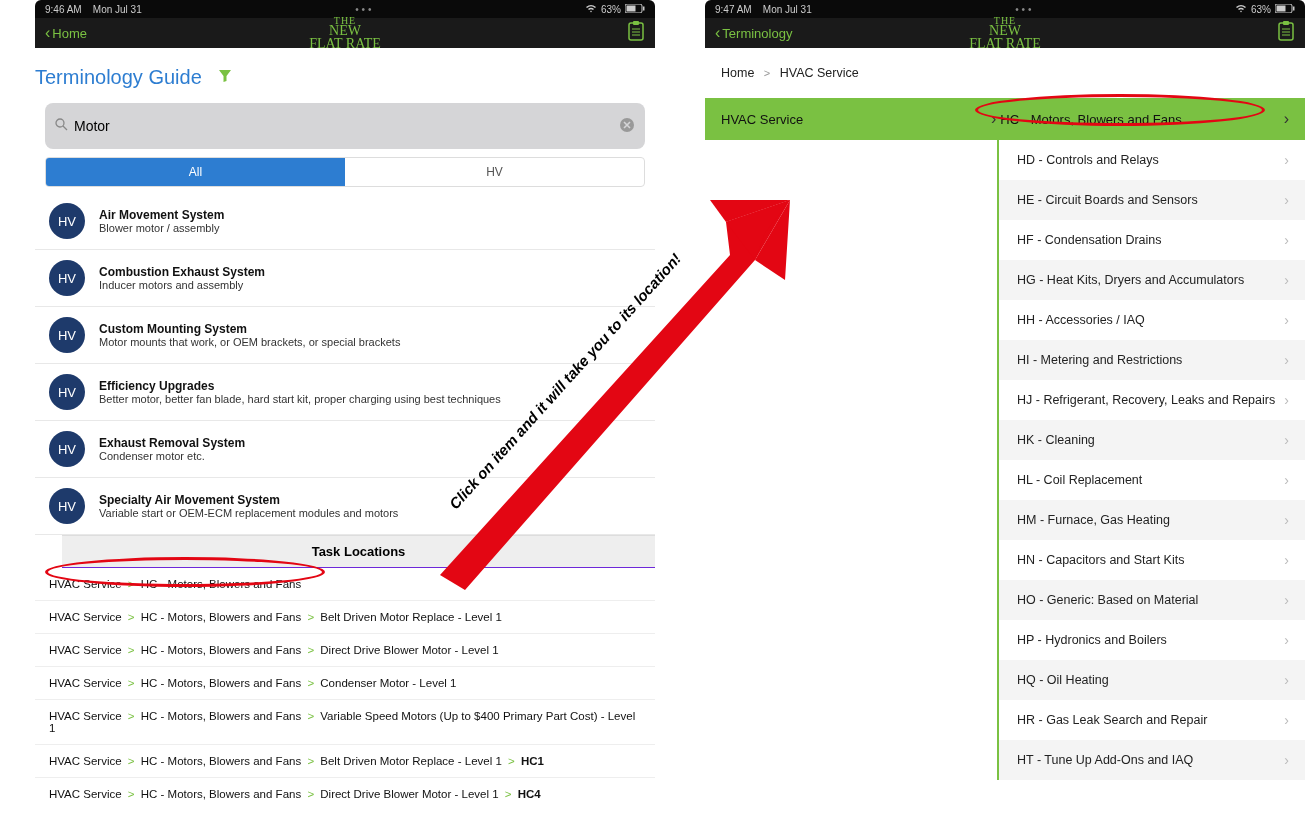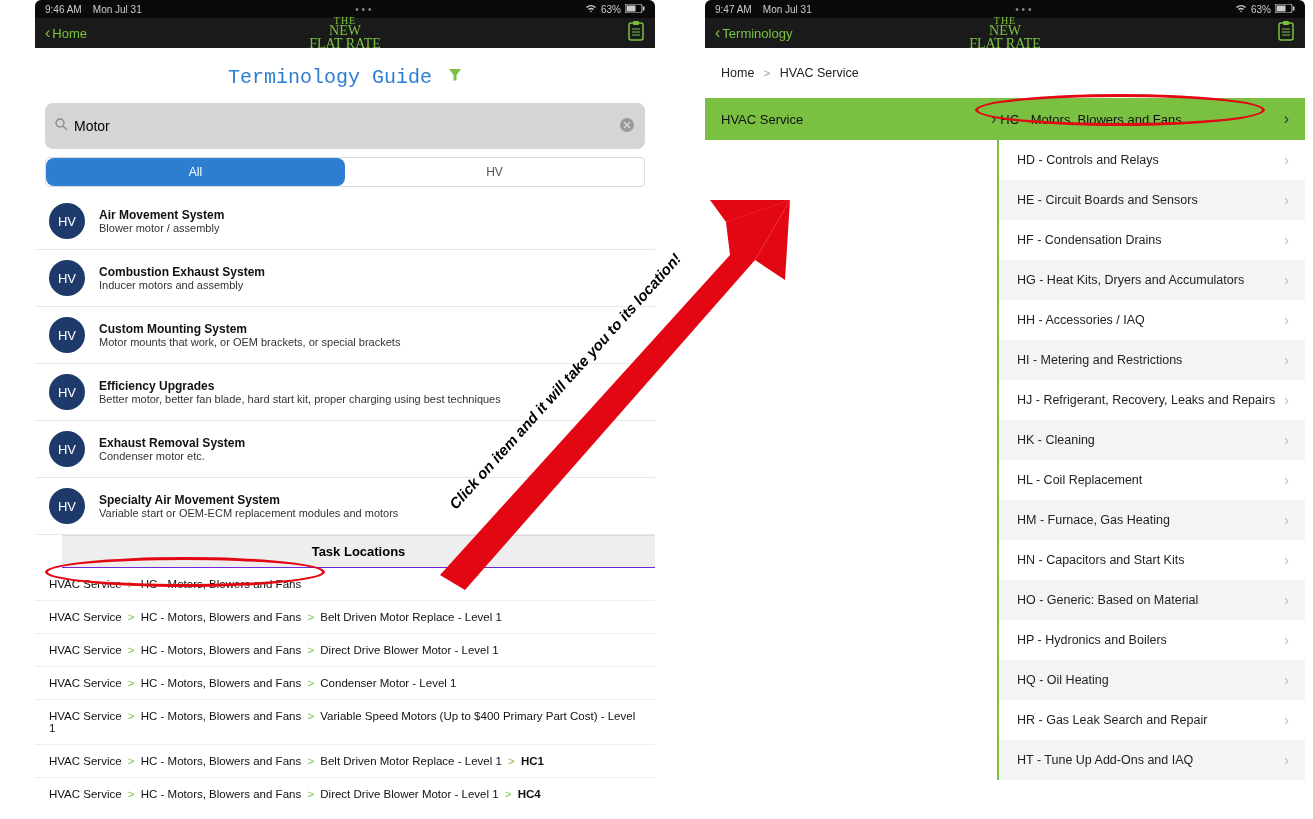--- a/index.html
+++ b/index.html
@@ -67,25 +67,24 @@
   .logo .new { font-size: 14px; }
   .logo .flat { font-size: 14px; }
   .clipboard-icon {
     color: #7ac142;
     font-size: 18px;
   }
 
   
   .title-row {
     display:flex;
-    justify-content:center;
+    justify-content:flex-start;
     align-items:center;
     gap:16px;
     padding: 18px 0 14px;
-    font-family: Liberation Mono, monospace;
   }
   .title-row h1 {
     color: #2d7dd1;
     font-size: 20px;
     font-weight: 500;
   }
   .funnel-icon {
     color: #7ac142;
     font-size: 16px;
   }
@@ -123,21 +122,21 @@
     flex:1;
     display:flex;
     align-items:center;
     justify-content:center;
     font-size:12px;
     color:#555;
   }
   .seg .segbtn.active {
     background:#2d7dd1;
     color:#fff;
-    border-radius:8px;
+    border-radius:0;
   }
 
   
   .result-item {
     display:flex;
     align-items:center;
     padding: 10px 14px;
     border-bottom: 1px solid #e8e8e8;
   }
   .badge {

